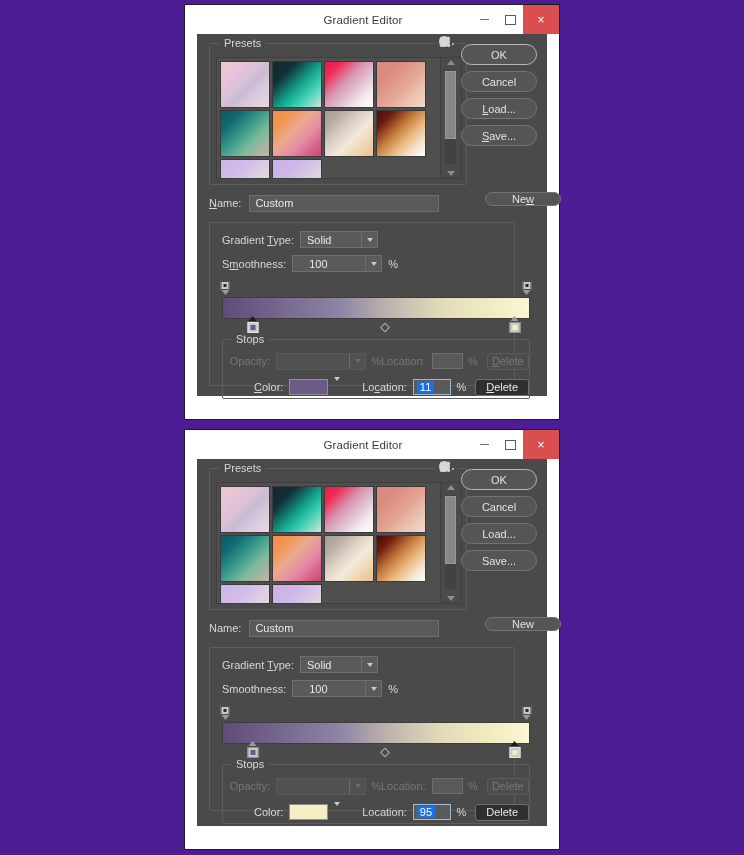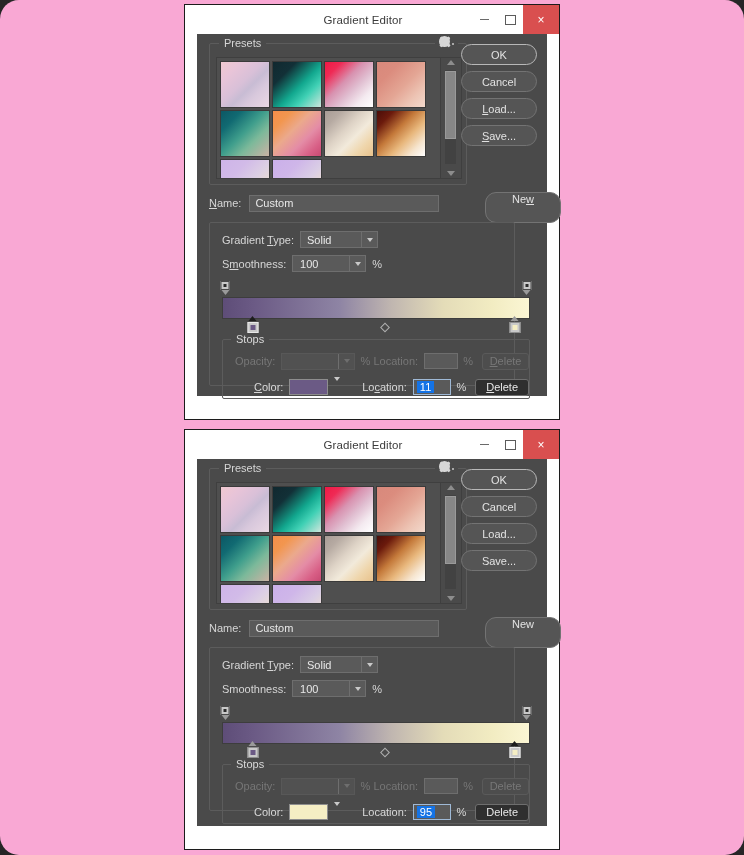--- a/index.html
+++ b/index.html
@@ -2,21 +2,21 @@
 <html><head>
 <meta charset="utf-8">
 <style>
   html, body {
     margin: 0; padding: 0;
     width: 744px; height: 855px;
     background: #262626;
     font-family: "Liberation Sans", sans-serif;
     overflow: hidden;
   }
-  .page { position: relative; width: 744px; height: 855px; background: #f9a8d4; border-radius: 19px; }
+  .page { position: relative; width: 744px; height: 855px; background: #4c1d95; }
 
   
   .window {
     position: absolute;
     left: 185px;
     width: 374px;
     background: #ffffff;
     box-shadow: 0 0 0 1px #1c1c1c;
   }
   .win-1 { top: 5px; height: 414px; }
@@ -187,21 +187,21 @@
     border: 1px solid #6e6e6e;
     color: #e8e8e8;
     font-size: 11px;
     display: flex; align-items: center;
     padding-left: 5px;
     box-sizing: border-box;
   }
   .new-btn {
     position: absolute;
     right: -2px; top: -2px;
-    width: 76px; height: 31px;
+    width: 76px; height: 14px;
     border-radius: 11px;
     background: #555555;
     border: 1px solid #737373;
     color: #e2e2e2;
     font-size: 11px;
     display: flex; align-items: flex-start; justify-content: center;
     box-sizing: border-box;
   }
 
   
@@ -237,21 +237,21 @@
     width: 15px; height: 100%;
     display: flex; align-items: center; justify-content: center;
     border-left: 1px solid #6e6e6e;
   }
   .caret {
     width: 0; height: 0;
     border-left: 3.5px solid transparent;
     border-right: 3.5px solid transparent;
     border-top: 4px solid #c9c9c9;
   }
-  .num-combo .cval { width: 32px; text-align: center; padding: 0; }
+  .num-combo .cval { width: 32px; text-align: left; padding: 0; margin-left: 16px; }
 
   
   .grad-wrap {
     position: absolute;
     left: 12px; top: 58px;
     width: 308px; height: 52px;
   }
   .grad-bar {
     position: absolute;
     left: 0; top: 16px;

